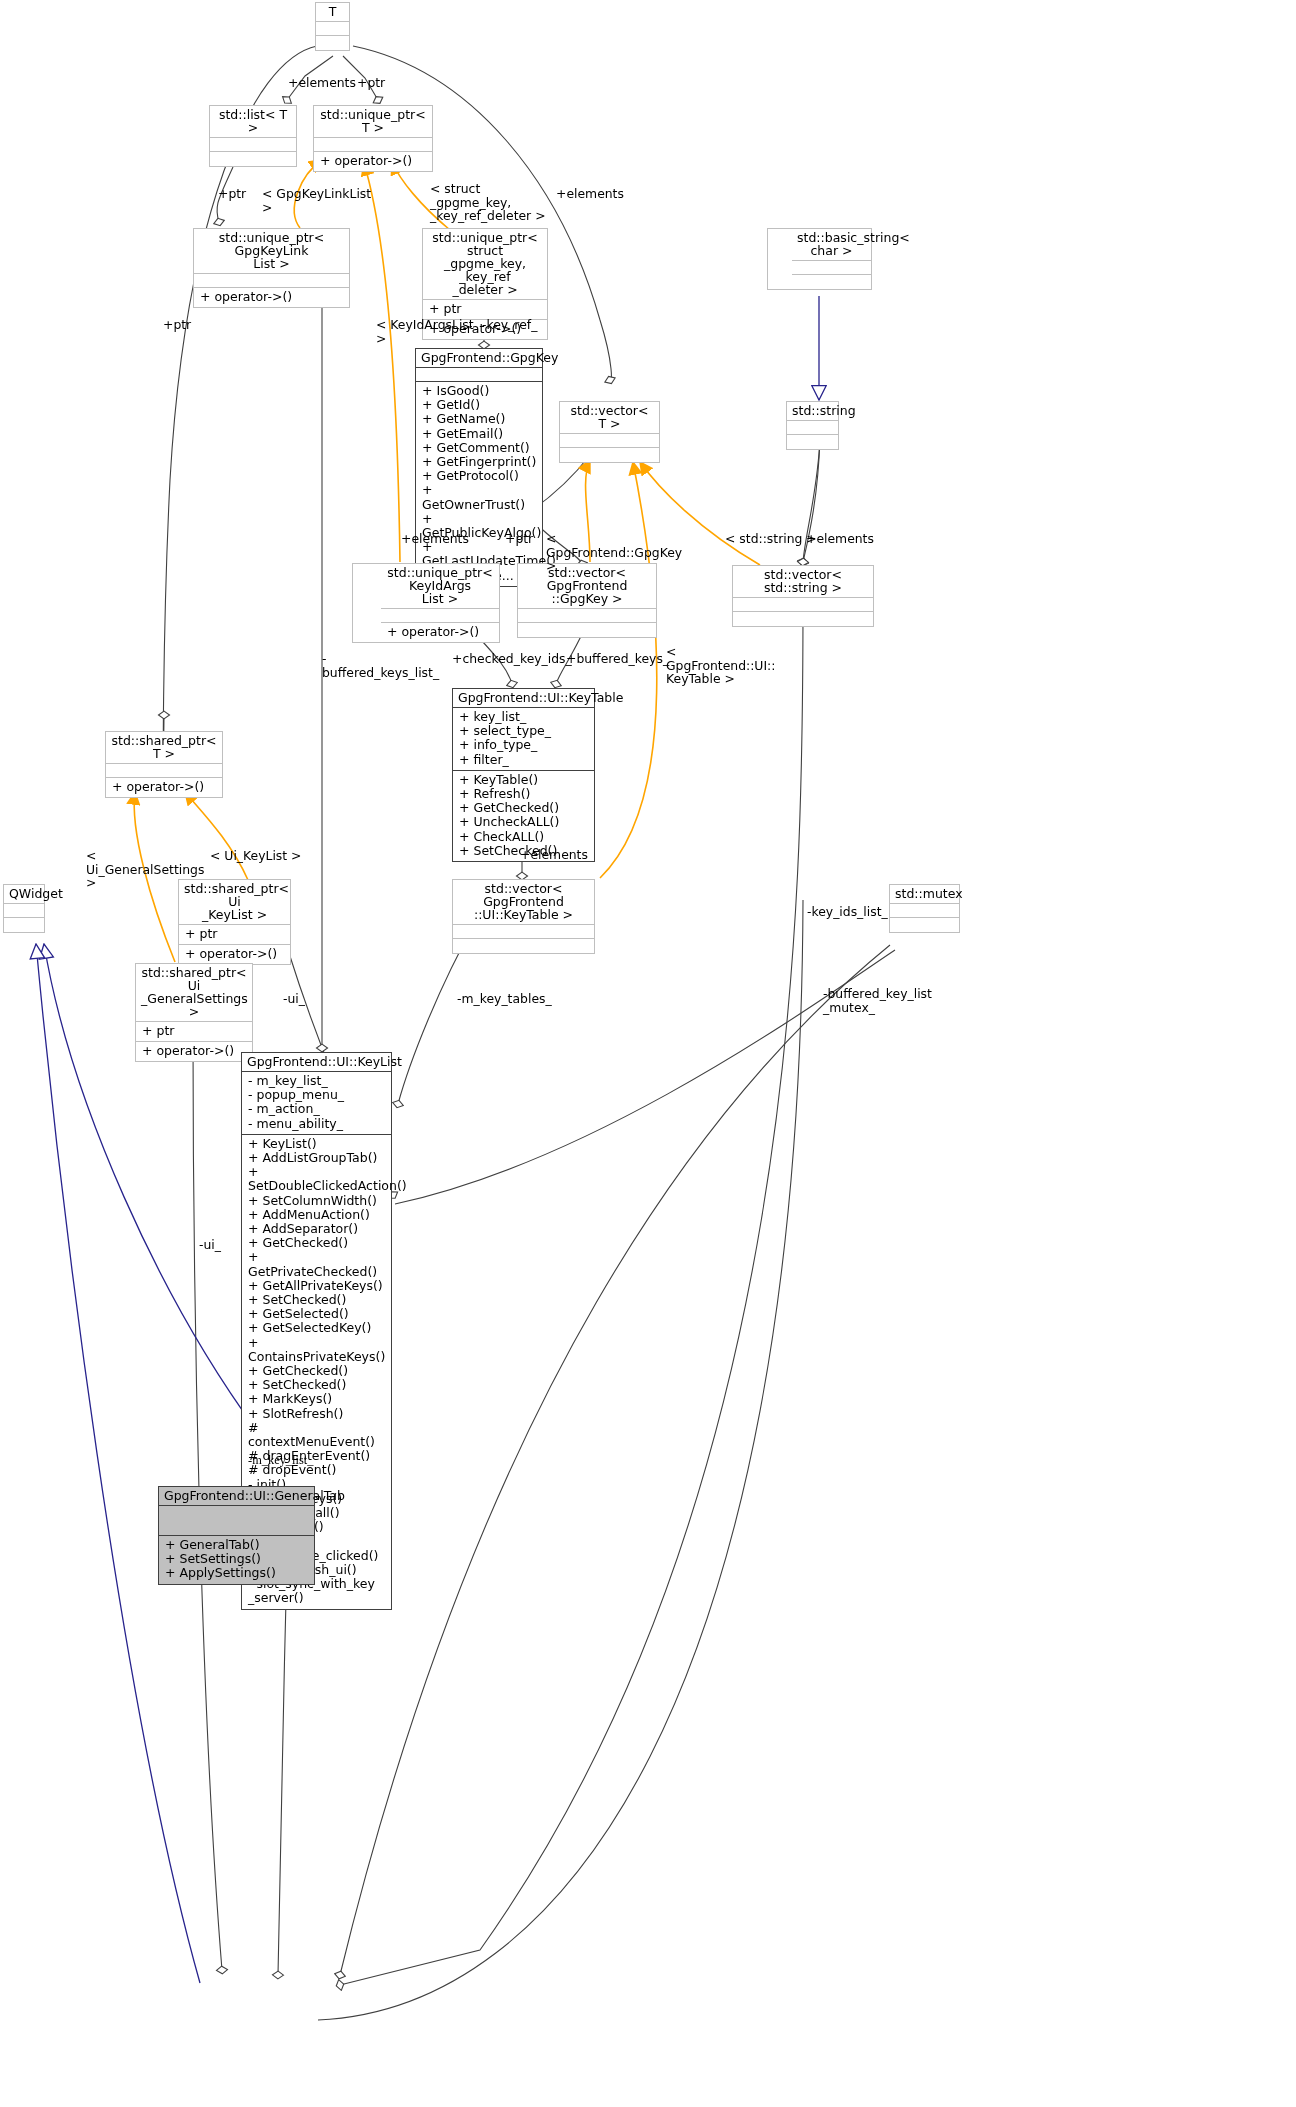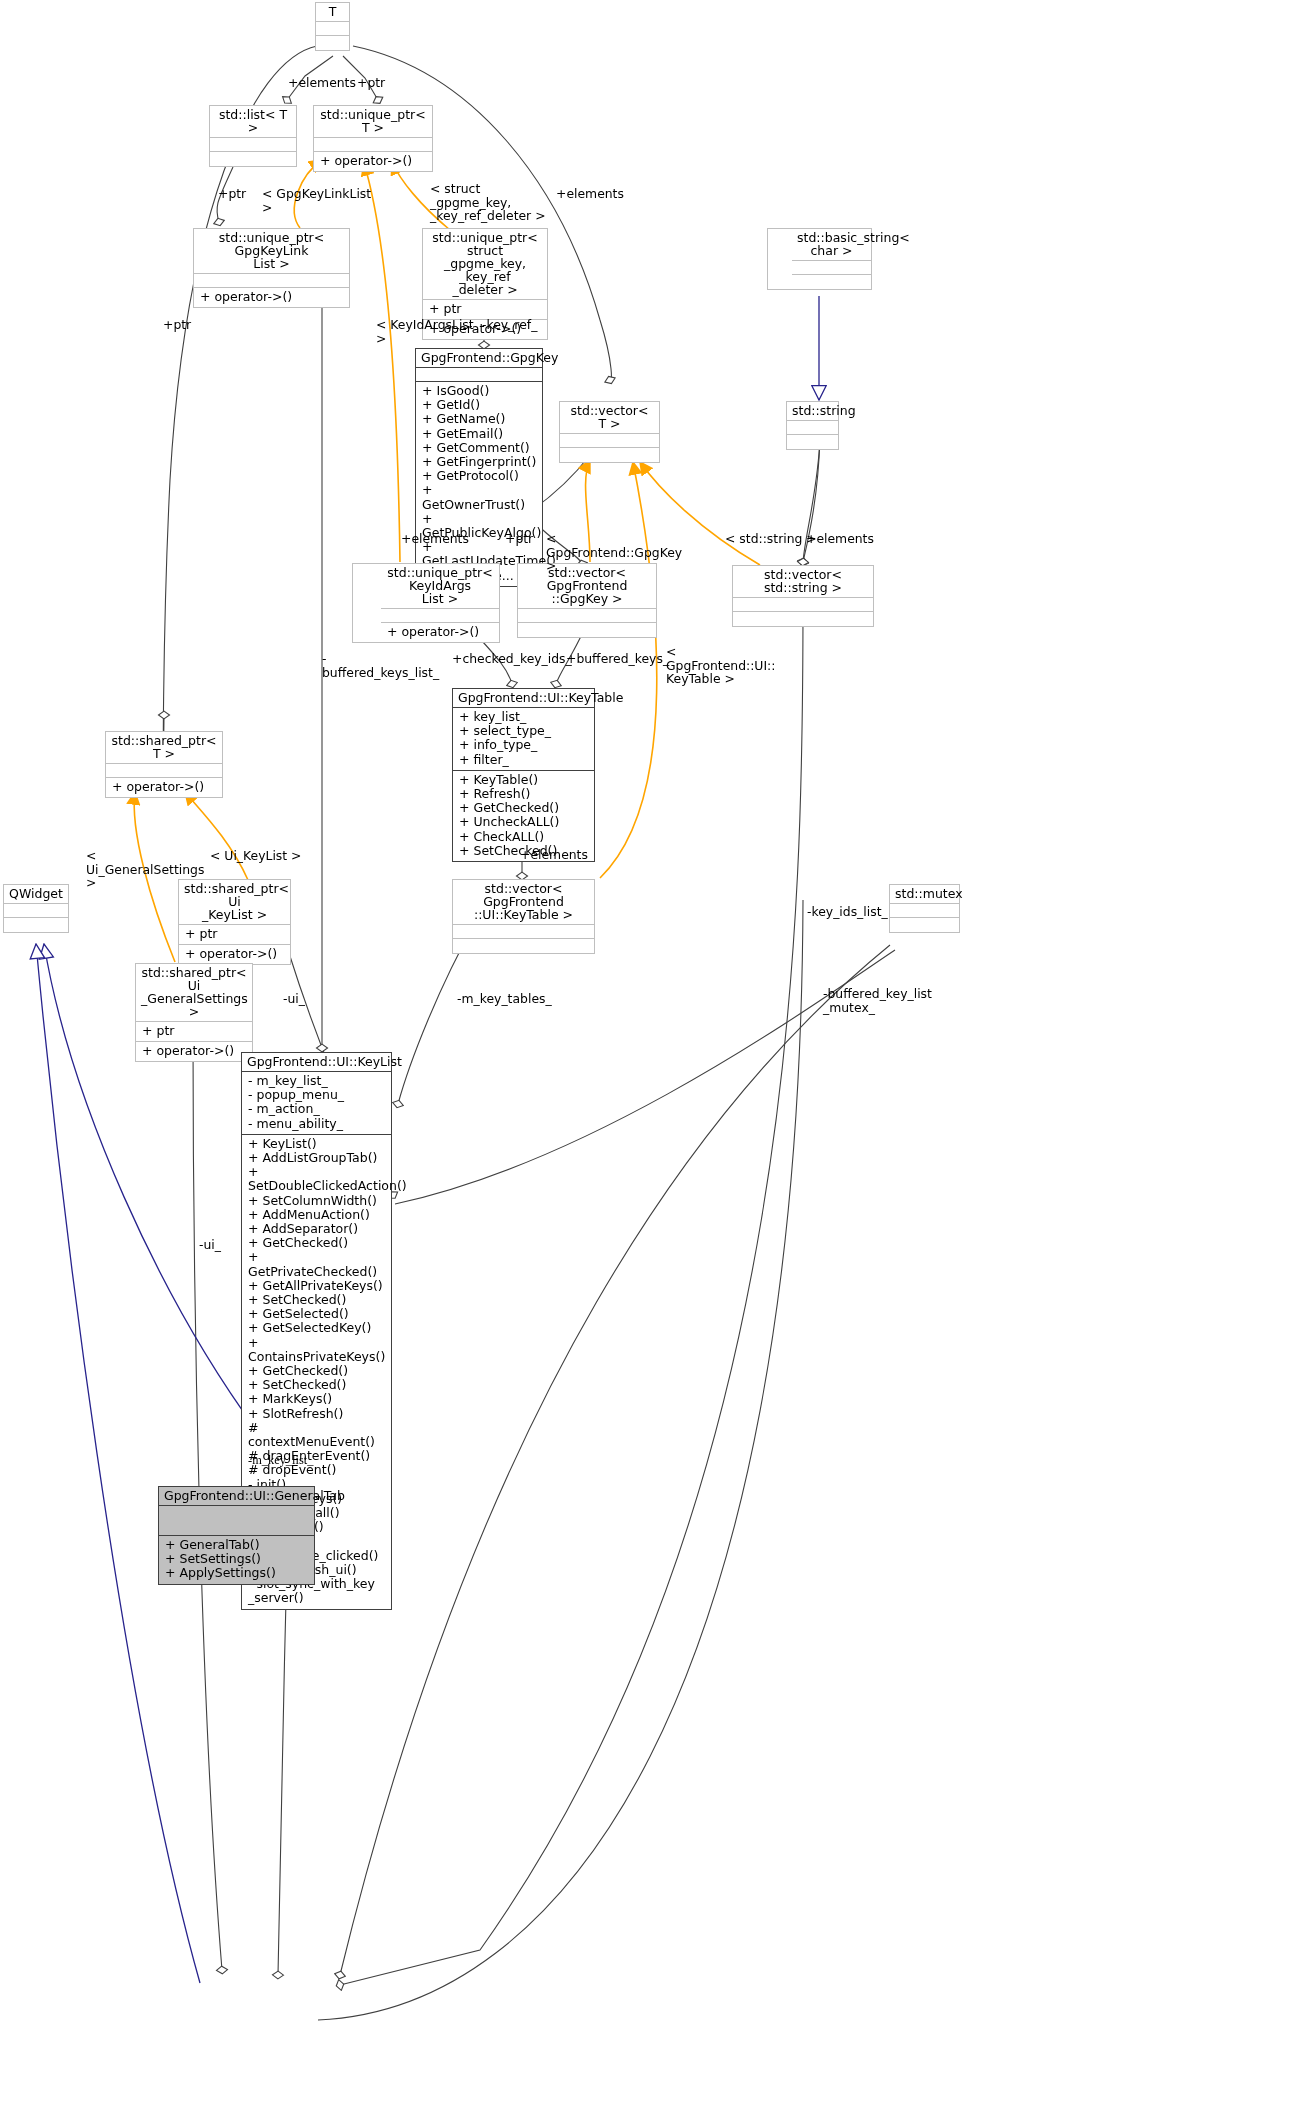--- a/index.html
+++ b/index.html
@@ -260,21 +260,21 @@
     <div class="ops">+ operator-&gt;()</div>
   </div>
 
   <div class="node" style="left:452px; top:879px; width:143px;">
     <div class="title">std::vector&lt; GpgFrontend
 ::UI::KeyTable &gt;</div>
     <div class="attrs"></div>
     <div class="ops"></div>
   </div>
 
-  <div class="node" style="left:3px; top:884px; width:66px;">
+  <div class="node" style="left:3px; top:884px; width:42px;">
     <div class="title">QWidget</div>
     <div class="attrs"></div>
     <div class="ops"></div>
   </div>
 
   <div class="node" style="left:178px; top:879px; width:113px;">
     <div class="title">std::shared_ptr&lt; Ui
 _KeyList &gt;</div>
     <div class="attrs">+ ptr</div>
     <div class="ops">+ operator-&gt;()</div>

